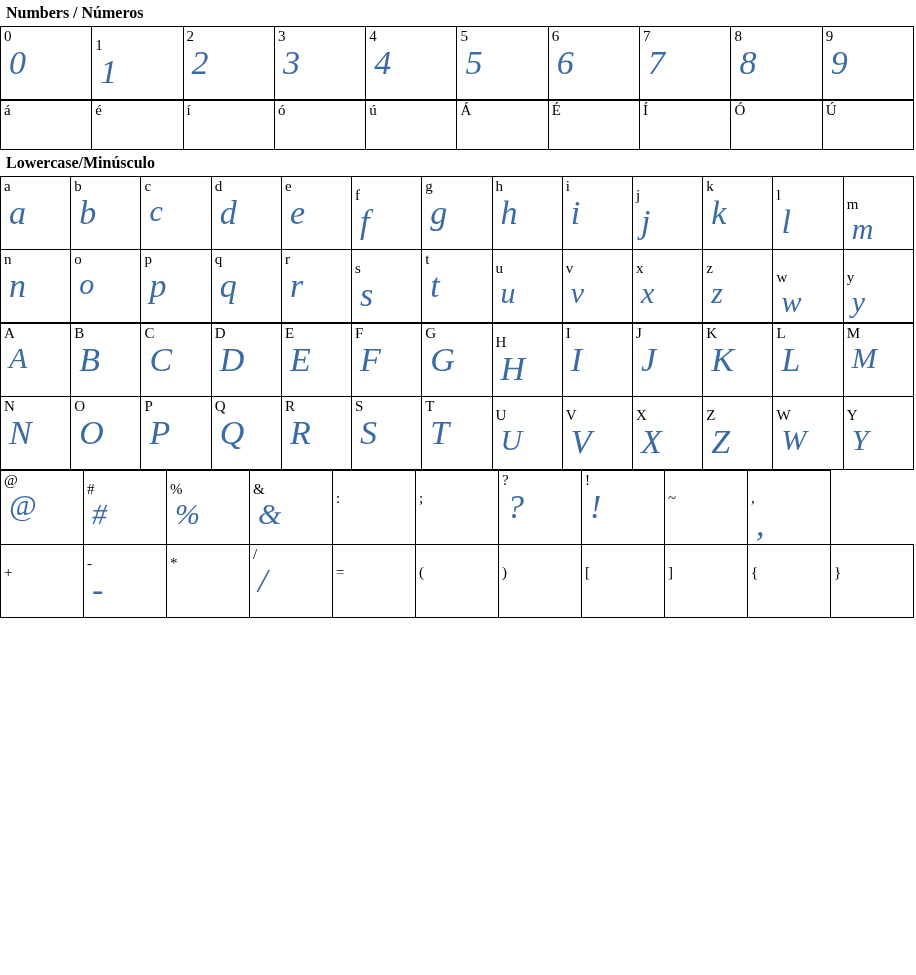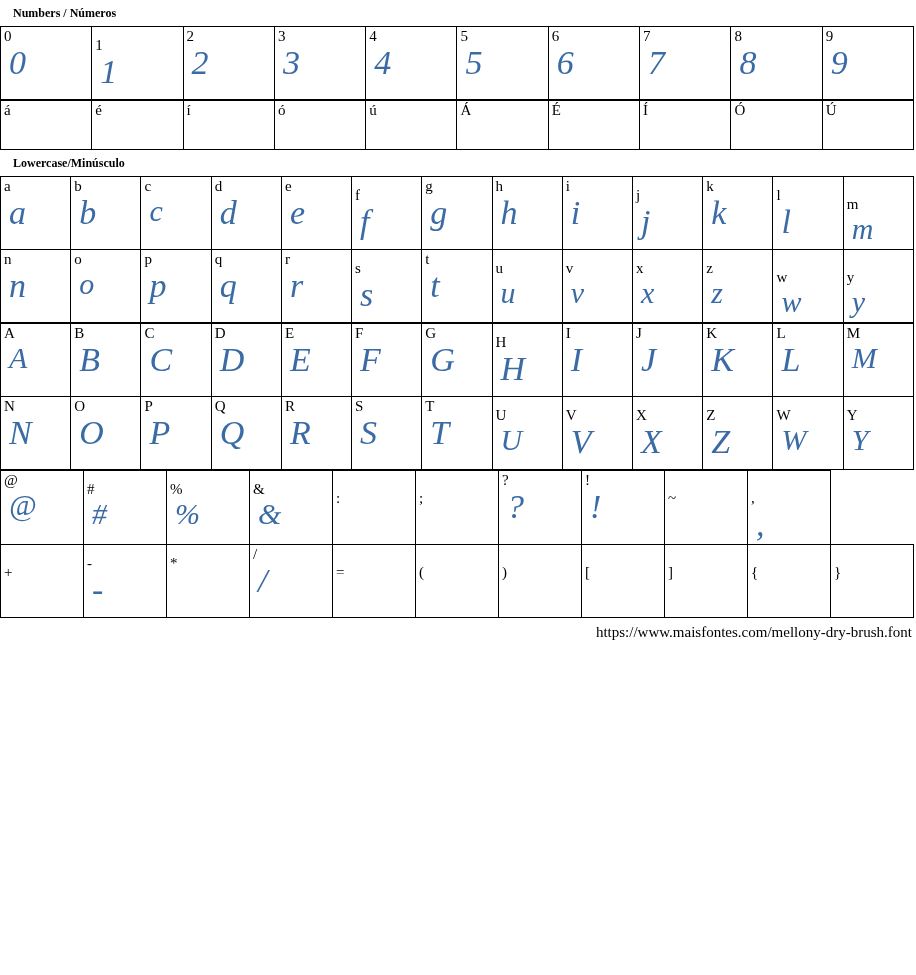--- a/index.html
+++ b/index.html
@@ -15,23 +15,23 @@
     overflow: hidden;
   }
   .page {
     position: relative;
     width: 916px;
     height: 975px;
   }
   .section-title {
     font-family: "Liberation Serif", serif;
     font-weight: bold;
-    font-size: 12px;
+    font-size: 16px;
     line-height: 26px;
-    padding-left: 13px;
+    padding-left: 6px;
     color: #000000;
   }
   table.glyph-table {
     border-collapse: collapse;
     width: 914px;
     table-layout: fixed;
   }
   table.glyph-table td {
     border: 1px solid #000000;
     vertical-align: top;
@@ -491,15 +491,14 @@
             <span class="glyph"></span>
           </td>
       <td class="cell off2">
             <span class="char-label">}</span>
             <span class="glyph"></span>
           </td>
     </tr>
   </tbody>
     </table>
 
-  <div class="footer-url">https://www.maisfontes.com/mellony-dry-brush.font</div>
 
 </div>
 
 </body></html>

